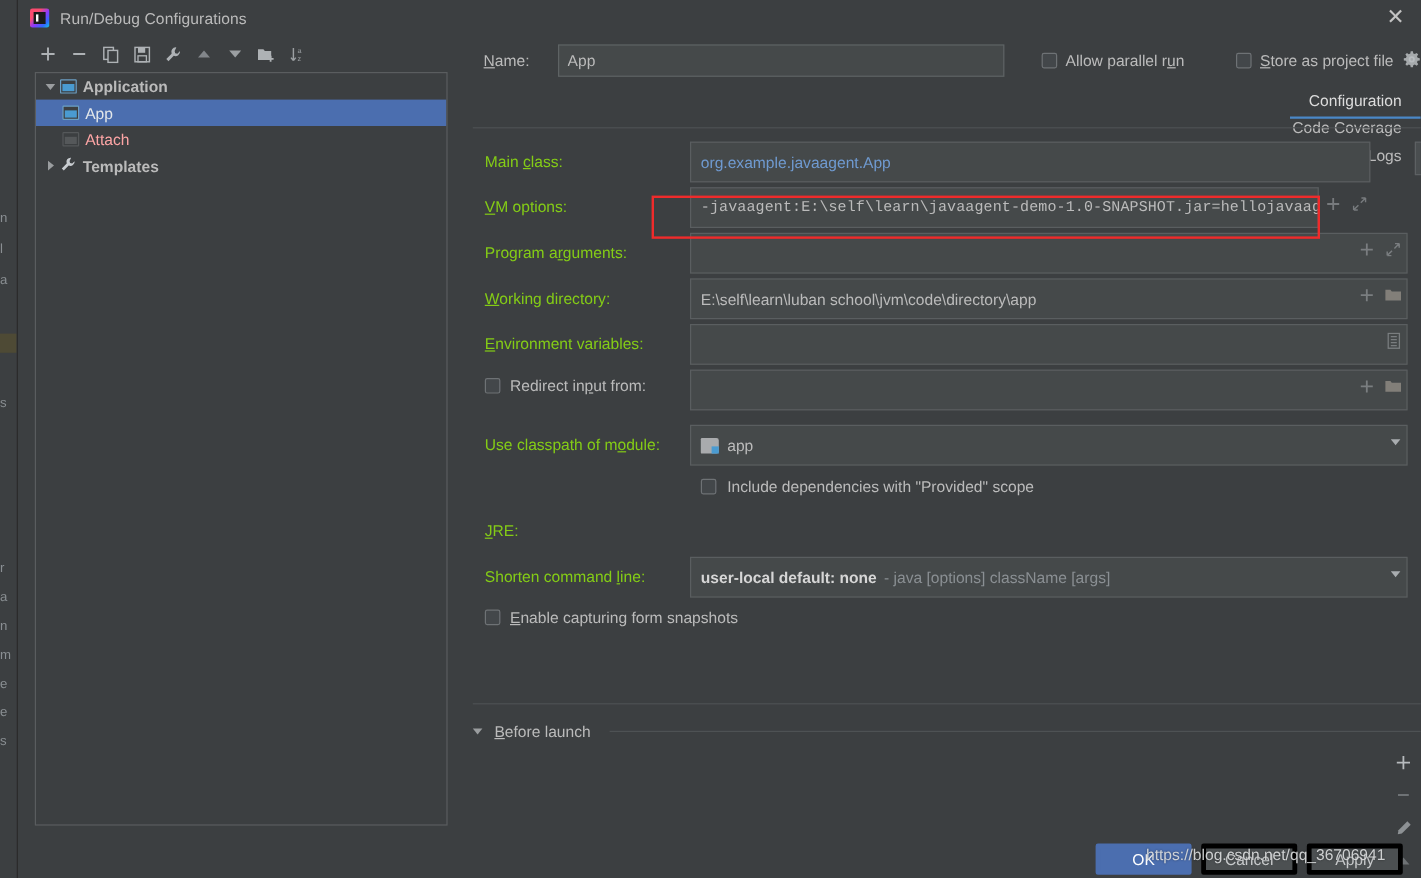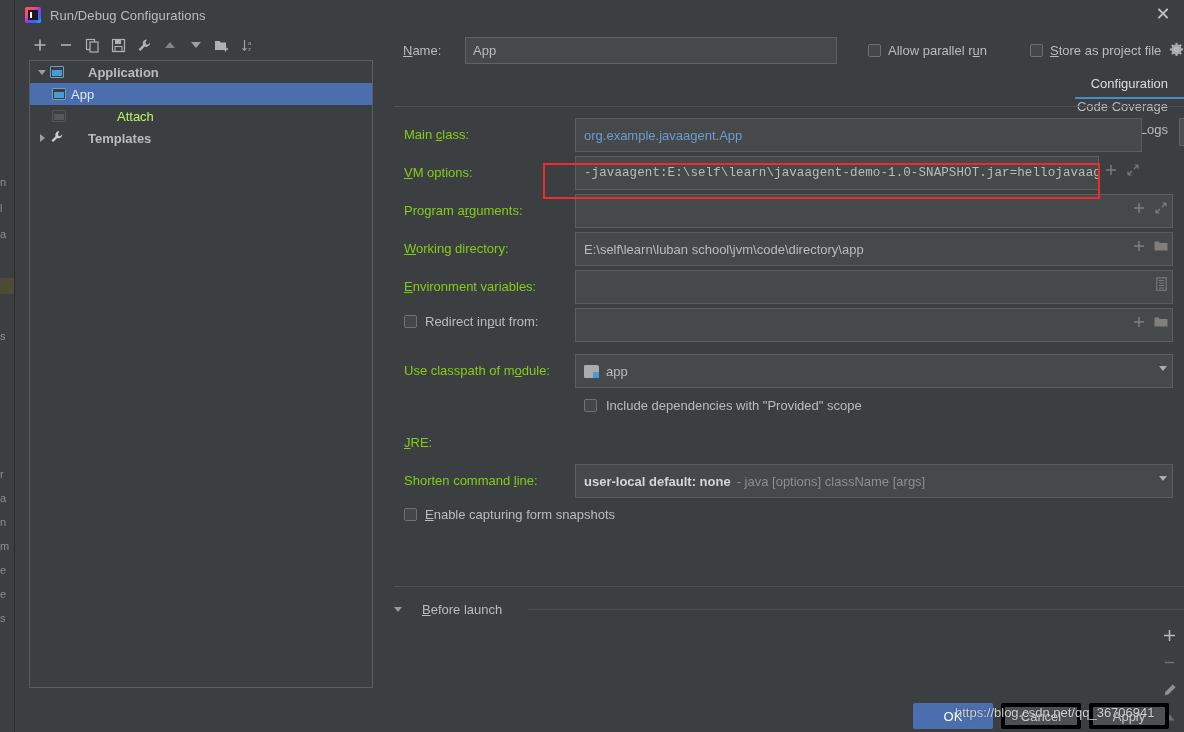--- a/index.html
+++ b/index.html
@@ -78,22 +78,22 @@
   }
   .tw-right { width:0;height:0;border-left:5px solid #9a9d9f;border-top:4px solid transparent;border-bottom:4px solid transparent; }
   .tw-down  { width:0;height:0;border-top:5px solid #9a9d9f;border-left:4px solid transparent;border-right:4px solid transparent; }
   .ic-app {
     width: 14px; height: 12px; flex: none; margin-right: 5px; position: relative;
     border: 1px solid #6b9fc4; background: #3c3f41; border-radius: 1px;
   }
   .ic-app::after { content:""; position:absolute; left:1px; top:3px; right:1px; bottom:1px; background:#4a9bd1; }
   .ic-app.dim { border-color:#6a6d6f; opacity:.55; }
   .ic-app.dim::after { background:#6a6d6f; }
-  .bold { font-weight: bold; margin-left: 19px; }
-  .dimtxt { color: #bef264; margin-left: 46px; }
+  .bold { font-weight: bold; }
+  .dimtxt { color: #fca5a5; }
   .indent-1 { padding-left: 22px; }
   .wrench-small { flex:none; margin-right:5px; }
 
   
   .rightpane { position: absolute; left: 371px; top: 30px; width: 799px; height: 665px; }
 
   .namerow { position: absolute; left: 8px; top: 7px; width: 790px; height: 28px; }
   .lbl { font-size: 13px; color: #bbbbbb; white-space: nowrap; }
   .mn { text-decoration: underline; }
   .name-label { position: absolute; left: 9px; top: 6px; }
@@ -156,21 +156,21 @@
   .mod-ico {
     width: 15px; height: 13px; flex: none; margin-right: 7px; position: relative;
     background: #a9abad; border-radius: 1px 2px 2px 1px;
   }
   .mod-ico::after { content:""; position:absolute; right:0; bottom:0; width:6px; height:6px; background:#4a9bd1; }
   .grey { color: #8a8f93; }
   .wht { color: #d6d6d6; }
 
   
   .bl-sep { position: absolute; left: 8px; top: 556px; width: 790px; height: 1px; background: #4e5254; }
-  .bl-head { position: absolute; left: 8px; top: 570px; width: 790px; height: 18px; display: flex; align-items: center; gap: 20px; cursor: pointer; }
+  .bl-head { position: absolute; left: 8px; top: 570px; width: 790px; height: 18px; display: flex; align-items: center; gap: 10px; cursor: pointer; }
   .bl-line { flex: 1; height: 1px; background: #4e5254; margin-left: 6px; }
   .bl-box {
     position: absolute; left: 8px; top: 596px; width: 760px; height: 99px;
     border: 1px solid #5a5d5f; background: #3c3f41;
   }
   .bl-item { height: 22px; display: flex; align-items: center; gap: 7px; padding-left: 6px; font-size: 13px; color: #bbbbbb; cursor: pointer; }
   .bl-tools { position: absolute; left: 768px; top: 596px; width: 31px; height: 99px; display:flex; flex-direction:column; align-items:center; padding-top:2px; gap:13px; }
   .bl-tools .tb-ico { width: 20px; height: 20px; }
 
   

